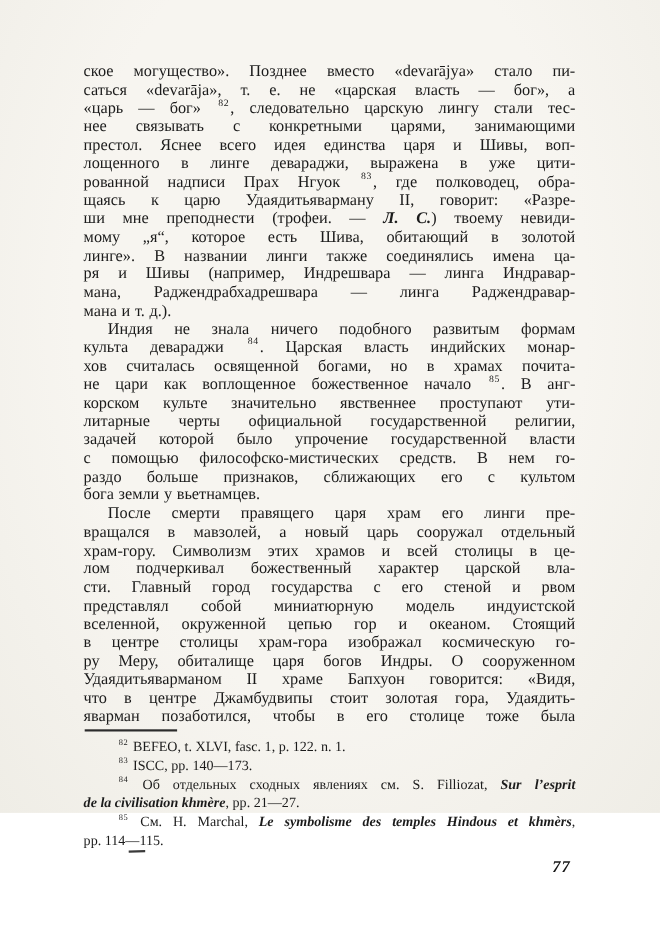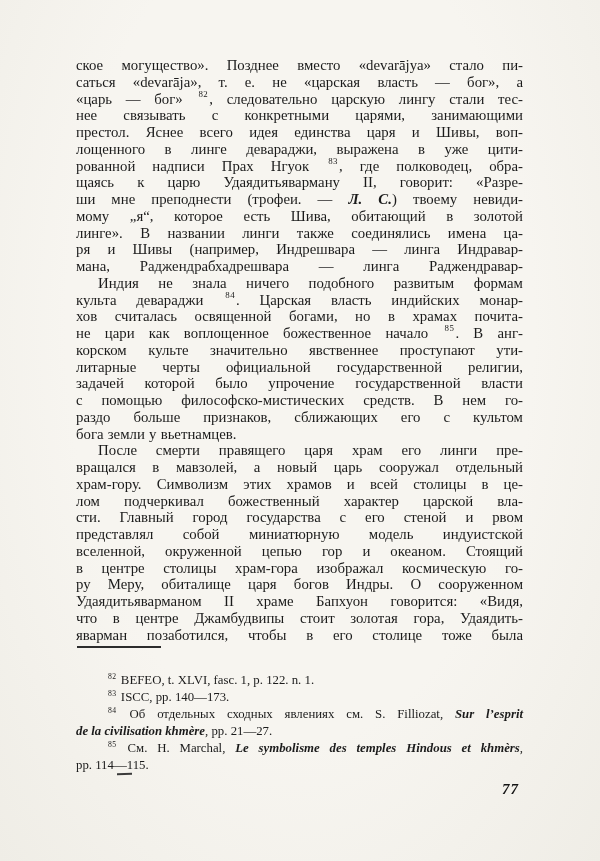--- a/index.html
+++ b/index.html
@@ -1,21 +1,21 @@
 <!DOCTYPE html>
 <html lang="ru"><head>
 <meta charset="utf-8">
 <style>
   html, body { margin: 0; padding: 0; }
   body {
     width: 600px; height: 861px; overflow: hidden;
     font-family: "Liberation Serif", "DejaVu Serif", serif;
   }
   .page {
-    position: relative; width: 600px; height: 861px;
+    position: relative; width: 600px; height: 739px;
     background: radial-gradient(ellipse at 50% 38%, #f7f5f0 55%, #efede6 100%);
     color: #1b1b1b;
   }
   .textblock {
     position: absolute; left: 76px; top: 57px; width: 447px;
   }
   .body-text {
     font-size: 14.8px; line-height: 16.75px;
     word-spacing: 0.5px;
   }
@@ -26,21 +26,21 @@
     font-size: 0.6em; font-weight: 400; line-height: 0;
     position: relative; top: -0.1em; vertical-align: super;
     letter-spacing: 0.5px; padding: 0 1px 0 2px;
   }
   .footnote-rule {
     width: 84px; height: 0;
     border-top: 2px solid #2c2c2c;
     margin: 3px 0 0 1px;
   }
   .footnotes {
-    margin-top: 24px;
+    margin-top: 6px;
     font-size: 12.8px; line-height: 17px;
   }
   .footnotes .line.ind { text-indent: 30px; }
   .footnotes sup { top: -0.05em; }
   i { font-style: italic; font-weight: bold; }
   .pagenum {
     position: absolute; left: 502px; top: 781px;
     font-size: 15px; font-weight: 700; font-style: italic;
     letter-spacing: 1px; color: #141414;
   }
@@ -61,20 +61,21 @@
         <div class="line just">нее связывать с конкретными царями, занимающими</div>
         <div class="line just">престол. Яснее всего идея единства царя и Шивы, воп-</div>
         <div class="line just">лощенного в линге девараджи, выражена в уже цити-</div>
         <div class="line just">рованной надписи Прах Нгуок <sup>83</sup>, где полководец, обра-</div>
         <div class="line just">щаясь к царю Удаядитьяварману II, говорит: «Разре-</div>
         <div class="line just">ши мне преподнести (трофеи. — <i>Л. С.</i>) твоему невиди-</div>
         <div class="line just">мому „я“, которое есть Шива, обитающий в золотой</div>
         <div class="line just">линге». В названии линги также соединялись имена ца-</div>
         <div class="line just">ря и Шивы (например, Индрешвара — линга Индравар-</div>
         <div class="line just">мана, Раджендрабхадрешвара — линга Раджендравар-</div>
+        <div class="line">мана и т. д.).</div>
         <div class="line just ind">Индия не знала ничего подобного развитым формам</div>
         <div class="line just">культа девараджи <sup>84</sup>. Царская власть индийских монар-</div>
         <div class="line just">хов считалась освященной богами, но в храмах почита-</div>
         <div class="line just">не цари как воплощенное божественное начало <sup>85</sup>. В анг-</div>
         <div class="line just">корском культе значительно явственнее проступают ути-</div>
         <div class="line just">литарные черты официальной государственной религии,</div>
         <div class="line just">задачей которой было упрочение государственной власти</div>
         <div class="line just">с помощью философско-мистических средств. В нем го-</div>
         <div class="line just">раздо больше признаков, сближающих его с культом</div>
         <div class="line">бога земли у вьетнамцев.</div>

